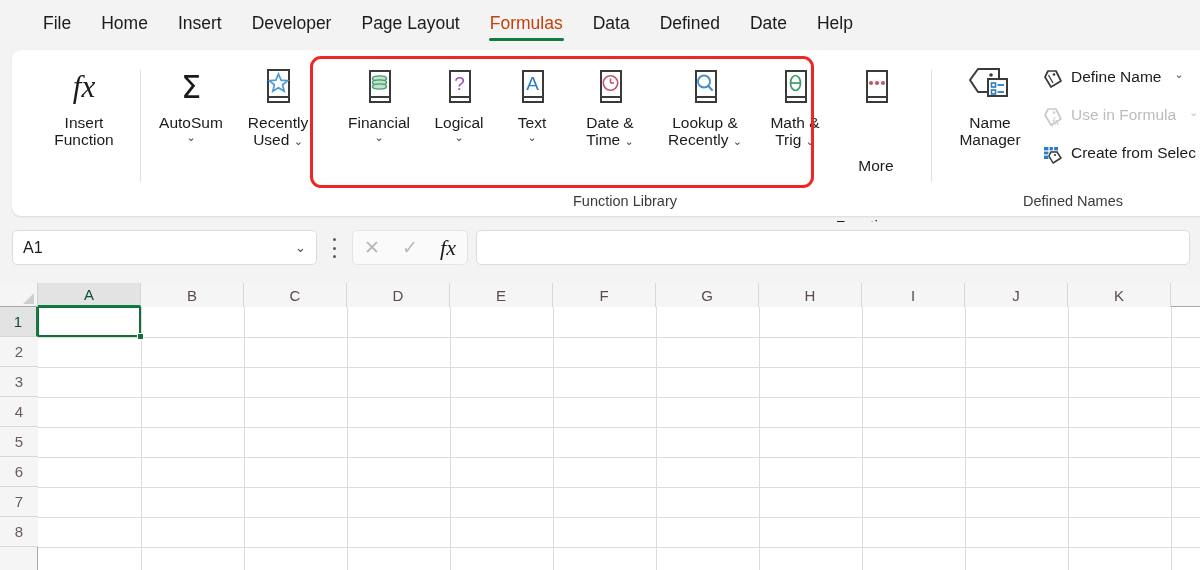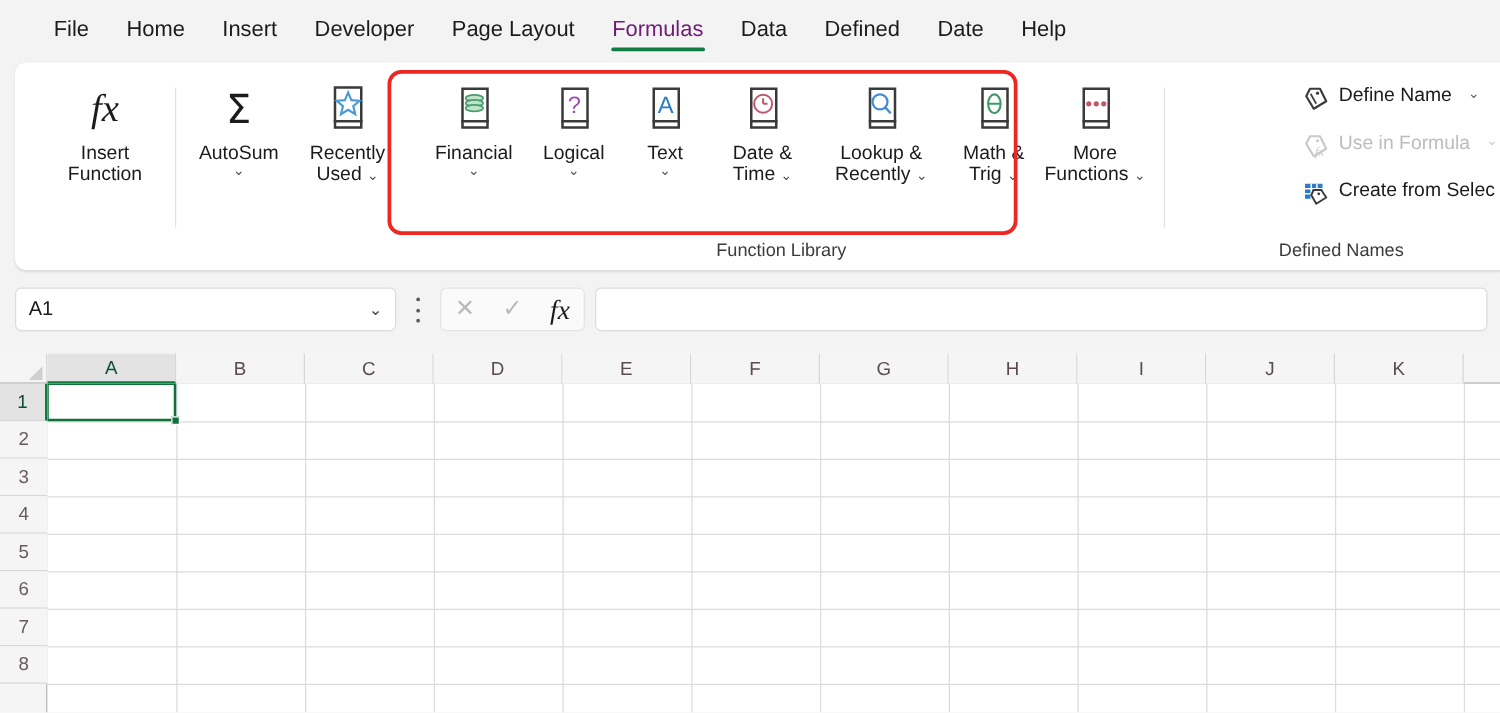--- a/index.html
+++ b/index.html
@@ -18,21 +18,21 @@
     display: flex; align-items: center;
     padding-left: 28px;
   }
   .tab {
     position: relative;
     font-size: 17.5px; color: #1b1b1b;
     padding: 6px 15px 9px 15px;
     white-space: nowrap;
     cursor: default;
   }
-  .tab.active { color: #701a75; }
+  .tab.active { color: #c2410c; }
   .tab.active .tab-underline {
     position: absolute; left: 14px; right: 14px; bottom: 2px;
     height: 3px; background: #107c41; border-radius: 2px;
   }
 
   
   .ribbon {
     position: absolute; top: 50px; left: 12px;
     width: 1196px; height: 166px;
     background: #ffffff;
@@ -290,41 +290,57 @@
                 </svg>
               </span>
               <span class="lbl">Math &amp;</span>
               <span class="lbl"><span>Trig</span> <span class="chev">⌄</span></span>
             </div>
           </div>
         <div class="grp-caption">Function Library</div>
       </div>
 
       <div class="grp" style="left:800px; width:115px;">
-        <div class="bigbtn" style="left:14px; width:100px;">
+        <div class="bigbtn" style="left:14px; width:100px;gap:43px;">
           <span class="ico">
             <svg width="40" height="42" viewBox="0 0 40 42">
               <rect x="11" y="5" width="20" height="26" fill="#fff" stroke="#3a3a3a" stroke-width="2"></rect>
               <rect x="11" y="31" width="20" height="5" fill="#fff" stroke="#3a3a3a" stroke-width="2"></rect>
               <circle cx="15" cy="17" r="2.1" fill="#c2576b"></circle>
               <circle cx="21" cy="17" r="2.1" fill="#c2576b"></circle>
               <circle cx="27" cy="17" r="2.1" fill="#c2576b"></circle>
             </svg>
           </span>
           <span class="lbl">More</span>
           <span class="lbl">
             <span>Functions</span>
             <span class="chev">⌄</span>
           </span>
         </div>
       </div>
 
       <div class="grp-sep" style="left:919px;"></div>
 
       <div class="grp" style="left:926px; width:270px;">
+        <div class="bigbtn" style="left:4px; width:96px;">
+          <span class="ico">
+            <svg width="48" height="46" viewBox="0 0 48 46">
+              <path d="M26 5 H12 L4 16 L12 28 H22" fill="none" stroke="#3a3a3a" stroke-width="2" stroke-linejoin="round"></path>
+              <path d="M26 5 L33 5 L33 14" fill="none" stroke="#3a3a3a" stroke-width="2"></path>
+              <circle cx="25" cy="11" r="1.8" fill="#3a3a3a"></circle>
+              <rect x="22" y="15" width="19" height="17" fill="#fff" stroke="#3a3a3a" stroke-width="2"></rect>
+              <rect x="25.5" y="19" width="4" height="4" fill="none" stroke="#2b7cc4" stroke-width="1.6"></rect>
+              <rect x="25.5" y="26" width="4" height="4" fill="none" stroke="#2b7cc4" stroke-width="1.6"></rect>
+              <line x1="31.5" y1="21" x2="38" y2="21" stroke="#2b7cc4" stroke-width="1.8"></line>
+              <line x1="31.5" y1="28" x2="38" y2="28" stroke="#2b7cc4" stroke-width="1.8"></line>
+            </svg>
+          </span>
+          <span class="lbl">Name</span>
+          <span class="lbl">Manager</span>
+        </div>
 
         <div class="smallrow" style="left:104px; top:18px;">
           <span>
             <svg width="22" height="22" viewBox="0 0 22 22">
               <path d="M14 3 L6 3 L3 9 L9 19 L19 13 L14 3 Z" fill="none" stroke="#3a3a3a" stroke-width="1.7" stroke-linejoin="round"></path>
               <line x1="6.5" y1="7" x2="11" y2="15" stroke="#3a3a3a" stroke-width="1.3"></line>
               <circle cx="12" cy="6.5" r="1.3" fill="#3a3a3a"></circle>
             </svg>
           </span>
           <span>Define Name</span>

